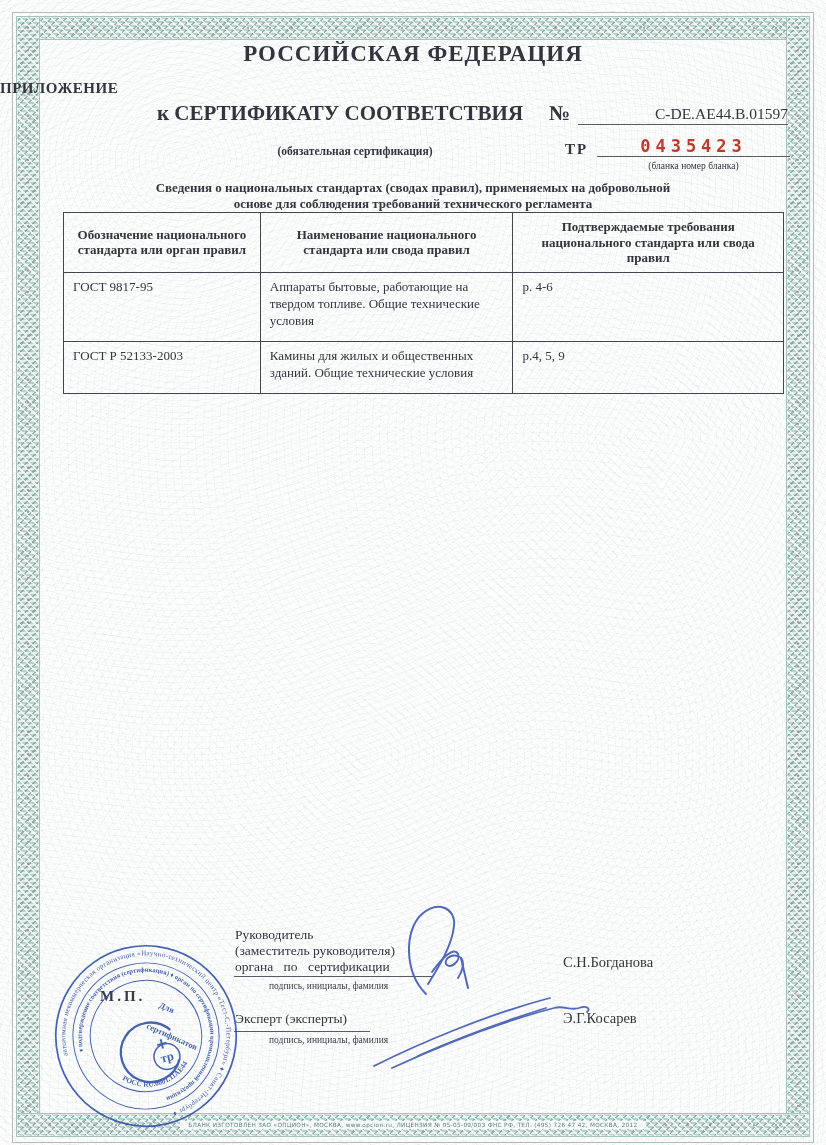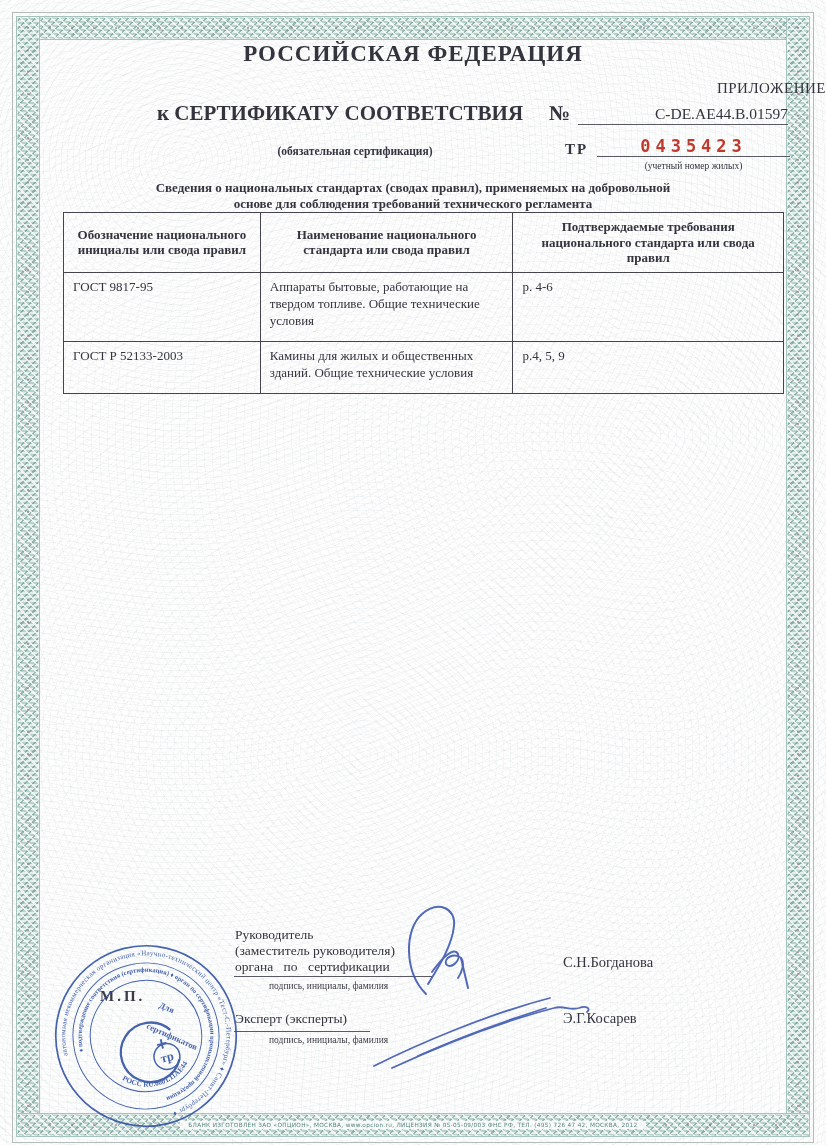--- a/index.html
+++ b/index.html
@@ -41,22 +41,22 @@
   .security-print {
     font-family:"DejaVu Sans","Liberation Sans",sans-serif;
     font-size:7px; letter-spacing:.4px; color:#55837a;
     background:rgba(255,255,255,.85); padding:1px 10px; white-space:nowrap;
     transform:scale(.82);
   }
   .abs { position:absolute; }
   
   .country  { top:41px; left:0; width:100%; text-align:center;
               font-size:23px; font-weight:bold; letter-spacing:1px; }
-  .doc-type { top:80px; left:0; width:100%; text-align:right;
-              font-size:15px; font-weight:normal; letter-spacing:.5px; }
+  .doc-type { top:80px; left:0; width:100%; text-align:left;
+              font-size:15px; font-weight:bold; letter-spacing:.5px; }
   .cert-label { left:157px; top:101px; font-size:21px; font-weight:bold; }
   .num-sign   { left:549px; top:101px; font-size:21px; font-weight:bold; }
   .cert-number{ left:578px; top:105px; width:210px; text-align:right;
                 font-size:15.5px; border-bottom:1px solid #5a5a64; padding-bottom:1px; }
   .cert-kind  { left:160px; top:129px; width:390px; text-align:center;
                 font-size:11.5px; font-weight:bold;margin-top:16px; }
   .tr-label   { left:565px; top:141px; font-size:15px; font-weight:bold; letter-spacing:2px; }
   .form-number{ left:597px; top:136px; width:193px; text-align:center;
                 font-family:"DejaVu Sans Mono","Liberation Mono",monospace;
                 font-size:17px; font-weight:bold; letter-spacing:5px; color:#bf3a2c;
@@ -109,35 +109,35 @@
   </div>
 
   <div class="abs country">РОССИЙСКАЯ ФЕДЕРАЦИЯ</div>
   <div class="abs doc-type">ПРИЛОЖЕНИЕ</div>
   <div class="abs cert-label">к СЕРТИФИКАТУ СООТВЕТСТВИЯ</div>
   <div class="abs num-sign">№</div>
   <div class="abs cert-number">С-DE.AE44.B.01597</div>
   <div class="abs cert-kind">(обязательная сертификация)</div>
   <div class="abs tr-label">ТР</div>
   <div class="abs form-number">0435423</div>
-  <div class="abs form-caption">(учетный номер жилых)</div>
+  <div class="abs form-caption">(бланка номер бланка)</div>
   <div class="abs intro">
     <div>Сведения о национальных стандартах (сводах правил), применяемых на добровольной</div>
     <div>основе для соблюдения требований технического регламента</div>
   </div>
 
   <table class="std-table">
     <colgroup>
         <col class="col-a">
         <col class="col-b">
         <col class="col-c">
       </colgroup>
     <thead>
       <tr>
-        <th>Обозначение национального инициалы или свода правил</th>
+        <th>Обозначение национального стандарта или орган правил</th>
         <th>Наименование национального стандарта или свода правил</th>
         <th>Подтверждаемые требования национального стандарта или свода правил</th>
       </tr>
     </thead>
     <tbody>
       <tr>
         <td>ГОСТ 9817-95</td>
         <td>Аппараты бытовые, работающие на твердом топливе. Общие технические условия</td>
         <td>р. 4-6</td>
       </tr>

